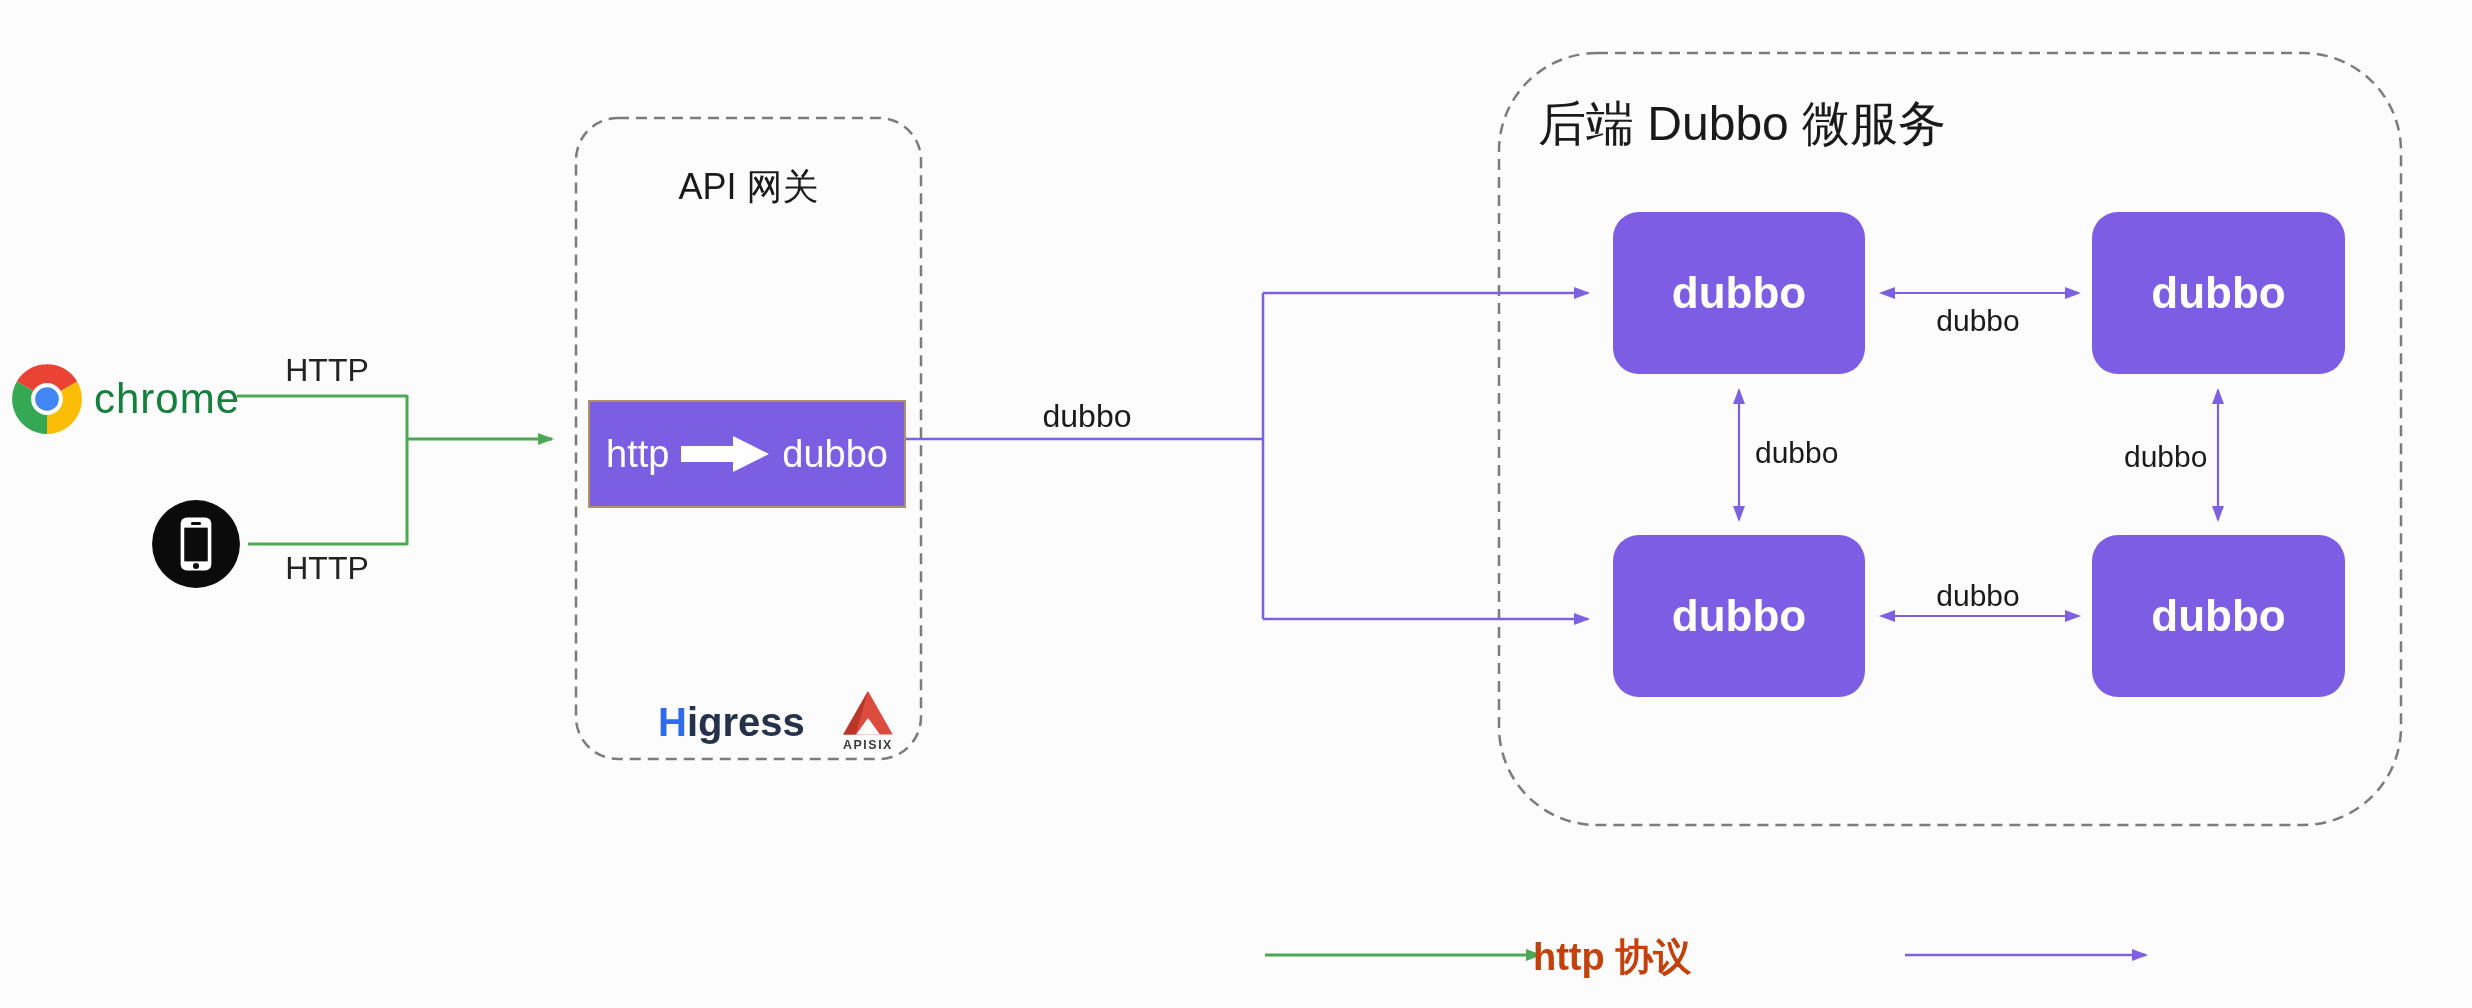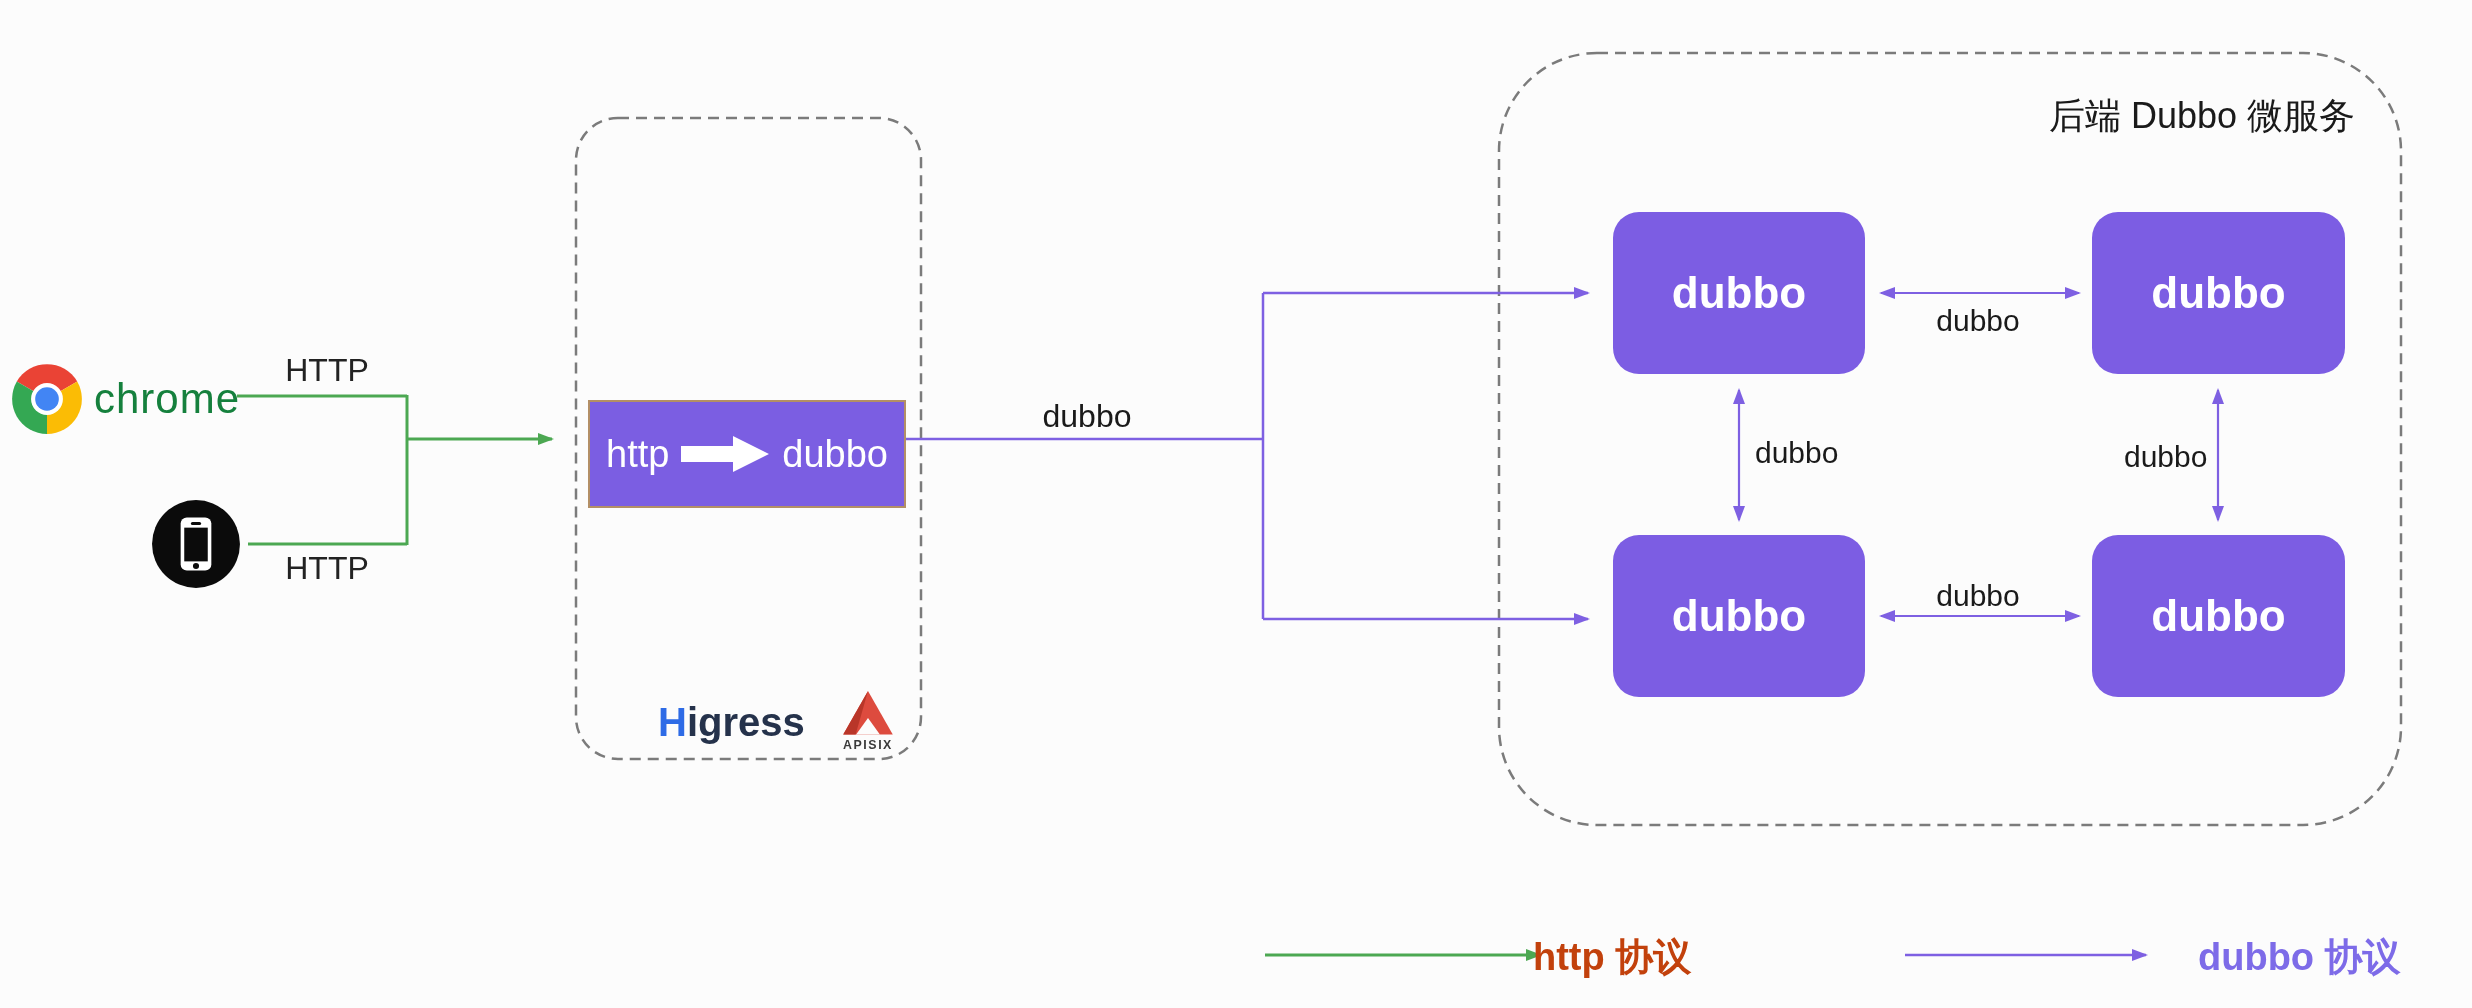--- a/index.html
+++ b/index.html
@@ -31,21 +31,21 @@
   .converter span{color:#fff;font-size:38px;}
   .logos{left:658px;top:688px;display:flex;align-items:flex-end;gap:34px;z-index:2;}
   .higress{font-size:40px;font-weight:bold;line-height:1;padding-bottom:10px;}
   .higress .hg-h{color:#2e6be6;}
   .higress .hg-rest{color:#25324b;}
 
   
   .link-main-label{left:1027px;top:398px;width:120px;text-align:center;font-size:32px;z-index:2;}
 
   
-  .be-title{left:1451px;top:92px;width:904px;text-align:right;font-size:36px;z-index:2;}
+  .be-title{left:1538px;top:92px;width:904px;text-align:left;font-size:48px;z-index:2;}
   .dubbo-node{
     background:#7c5de3;border-radius:26px;color:#fff;font-size:44px;font-weight:600;
     display:flex;align-items:center;justify-content:center;z-index:2;
   }
   .node-tl{left:1613px;top:212px;width:252px;height:162px;}
   .node-tr{left:2092px;top:212px;width:253px;height:162px;}
   .node-bl{left:1613px;top:535px;width:252px;height:162px;}
   .node-br{left:2092px;top:535px;width:253px;height:162px;}
   .mesh-label{font-size:30px;color:#1a1a1a;z-index:2;}
   .mesh-top{left:1918px;top:304px;width:120px;text-align:center;}
@@ -123,20 +123,21 @@
       <circle cx="45" cy="45" r="43" fill="#0b0b0b"></circle>
       <rect x="30" y="19" width="30" height="52" rx="6" fill="#ffffff"></rect>
       <rect x="40" y="23.5" width="10" height="3" rx="1.5" fill="#0b0b0b"></rect>
       <rect x="33.5" y="29" width="23" height="33" fill="#0b0b0b"></rect>
       <circle cx="45" cy="66.5" r="3" fill="#0b0b0b"></circle>
     </svg>
   </div>
 
   <div class="abs http-label http-bottom label">HTTP</div>
 
+  <div class="abs gw-title label">API 网关</div>
 
   <div class="abs converter">
     <span class="label">http</span>
     <svg width="90" height="40" viewBox="0 0 90 40">
       <polygon points="0,12 52,12 52,2 88,20 52,38 52,28 0,28" fill="#ffffff"></polygon>
     </svg>
     <span class="label">dubbo</span>
   </div>
 
   <div class="abs logos">
@@ -159,15 +160,14 @@
   <div class="abs dubbo-node node-tr label">dubbo</div>
   <div class="abs dubbo-node node-bl label">dubbo</div>
   <div class="abs dubbo-node node-br label">dubbo</div>
 
   <div class="abs mesh-label mesh-top label">dubbo</div>
   <div class="abs mesh-label mesh-bottom label">dubbo</div>
   <div class="abs mesh-label mesh-left label">dubbo</div>
   <div class="abs mesh-label mesh-right label">dubbo</div>
 
   <div class="abs legend-text legend-http label">http 协议</div>
-  <div class="abs legend-text legend-dubbo label">dubbo 协议</div>
 
 </div>
 
 </body></html>

